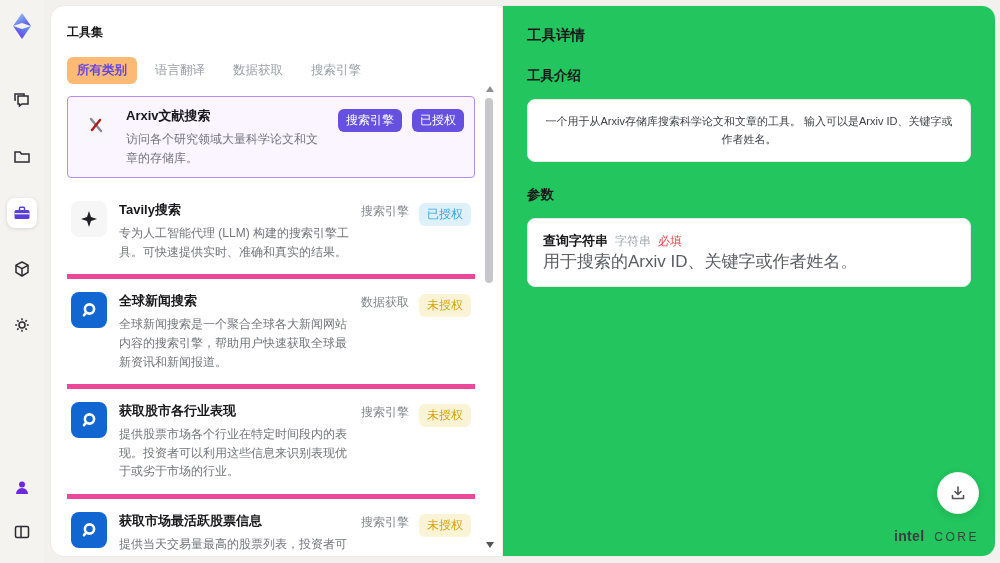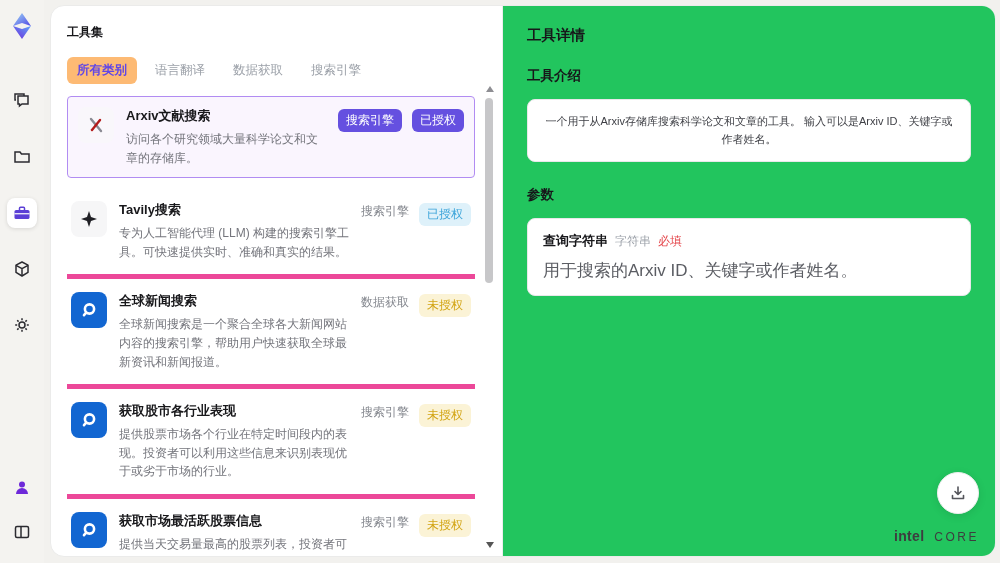--- a/index.html
+++ b/index.html
@@ -54,21 +54,21 @@
               border-radius:4px; }
 
   
   .detail-panel { position:absolute; left:451px; top:0; right:0; height:100%;
                   border-left:1px solid #ededee; padding:20px 24px; background:#22c55e; }
   .detail-title { font-size:14.5px; font-weight:bold; color:#17171a; margin-bottom:22px; }
   .section-heading { font-size:13.5px; font-weight:bold; color:#17171a; margin-bottom:14px; }
   .detail-box { border:1px solid #e8e8ea; border-radius:8px; background:#fff; padding:13px 15px;
                 margin-bottom:24px; }
   .intro-text { font-size:11px; color:#3f4046; line-height:1.6;text-align:center; }
-  .param-head { display:flex; align-items:baseline; gap:7px; margin-bottom:9px; }
+  .param-head { display:flex; align-items:baseline; gap:7px; }
   .param-name { font-size:13px; font-weight:bold; color:#18181b; }
   .param-type { font-size:12px; color:#9ca1a9; }
   .param-required { font-size:12px; color:#e5484d; }
   .param-desc { font-size:17px; color:#5b5d63; }
 
   
   .fab { position:absolute; right:16px; bottom:42px; width:42px; height:42px; border-radius:50%;
          background:#fff; border:1px solid #eee; box-shadow:0 2px 8px rgba(0,0,0,.10);
          display:flex; align-items:center; justify-content:center; cursor:pointer; }
   .brand { position:absolute; right:16px; bottom:12px; display:flex; align-items:baseline; gap:10px;

